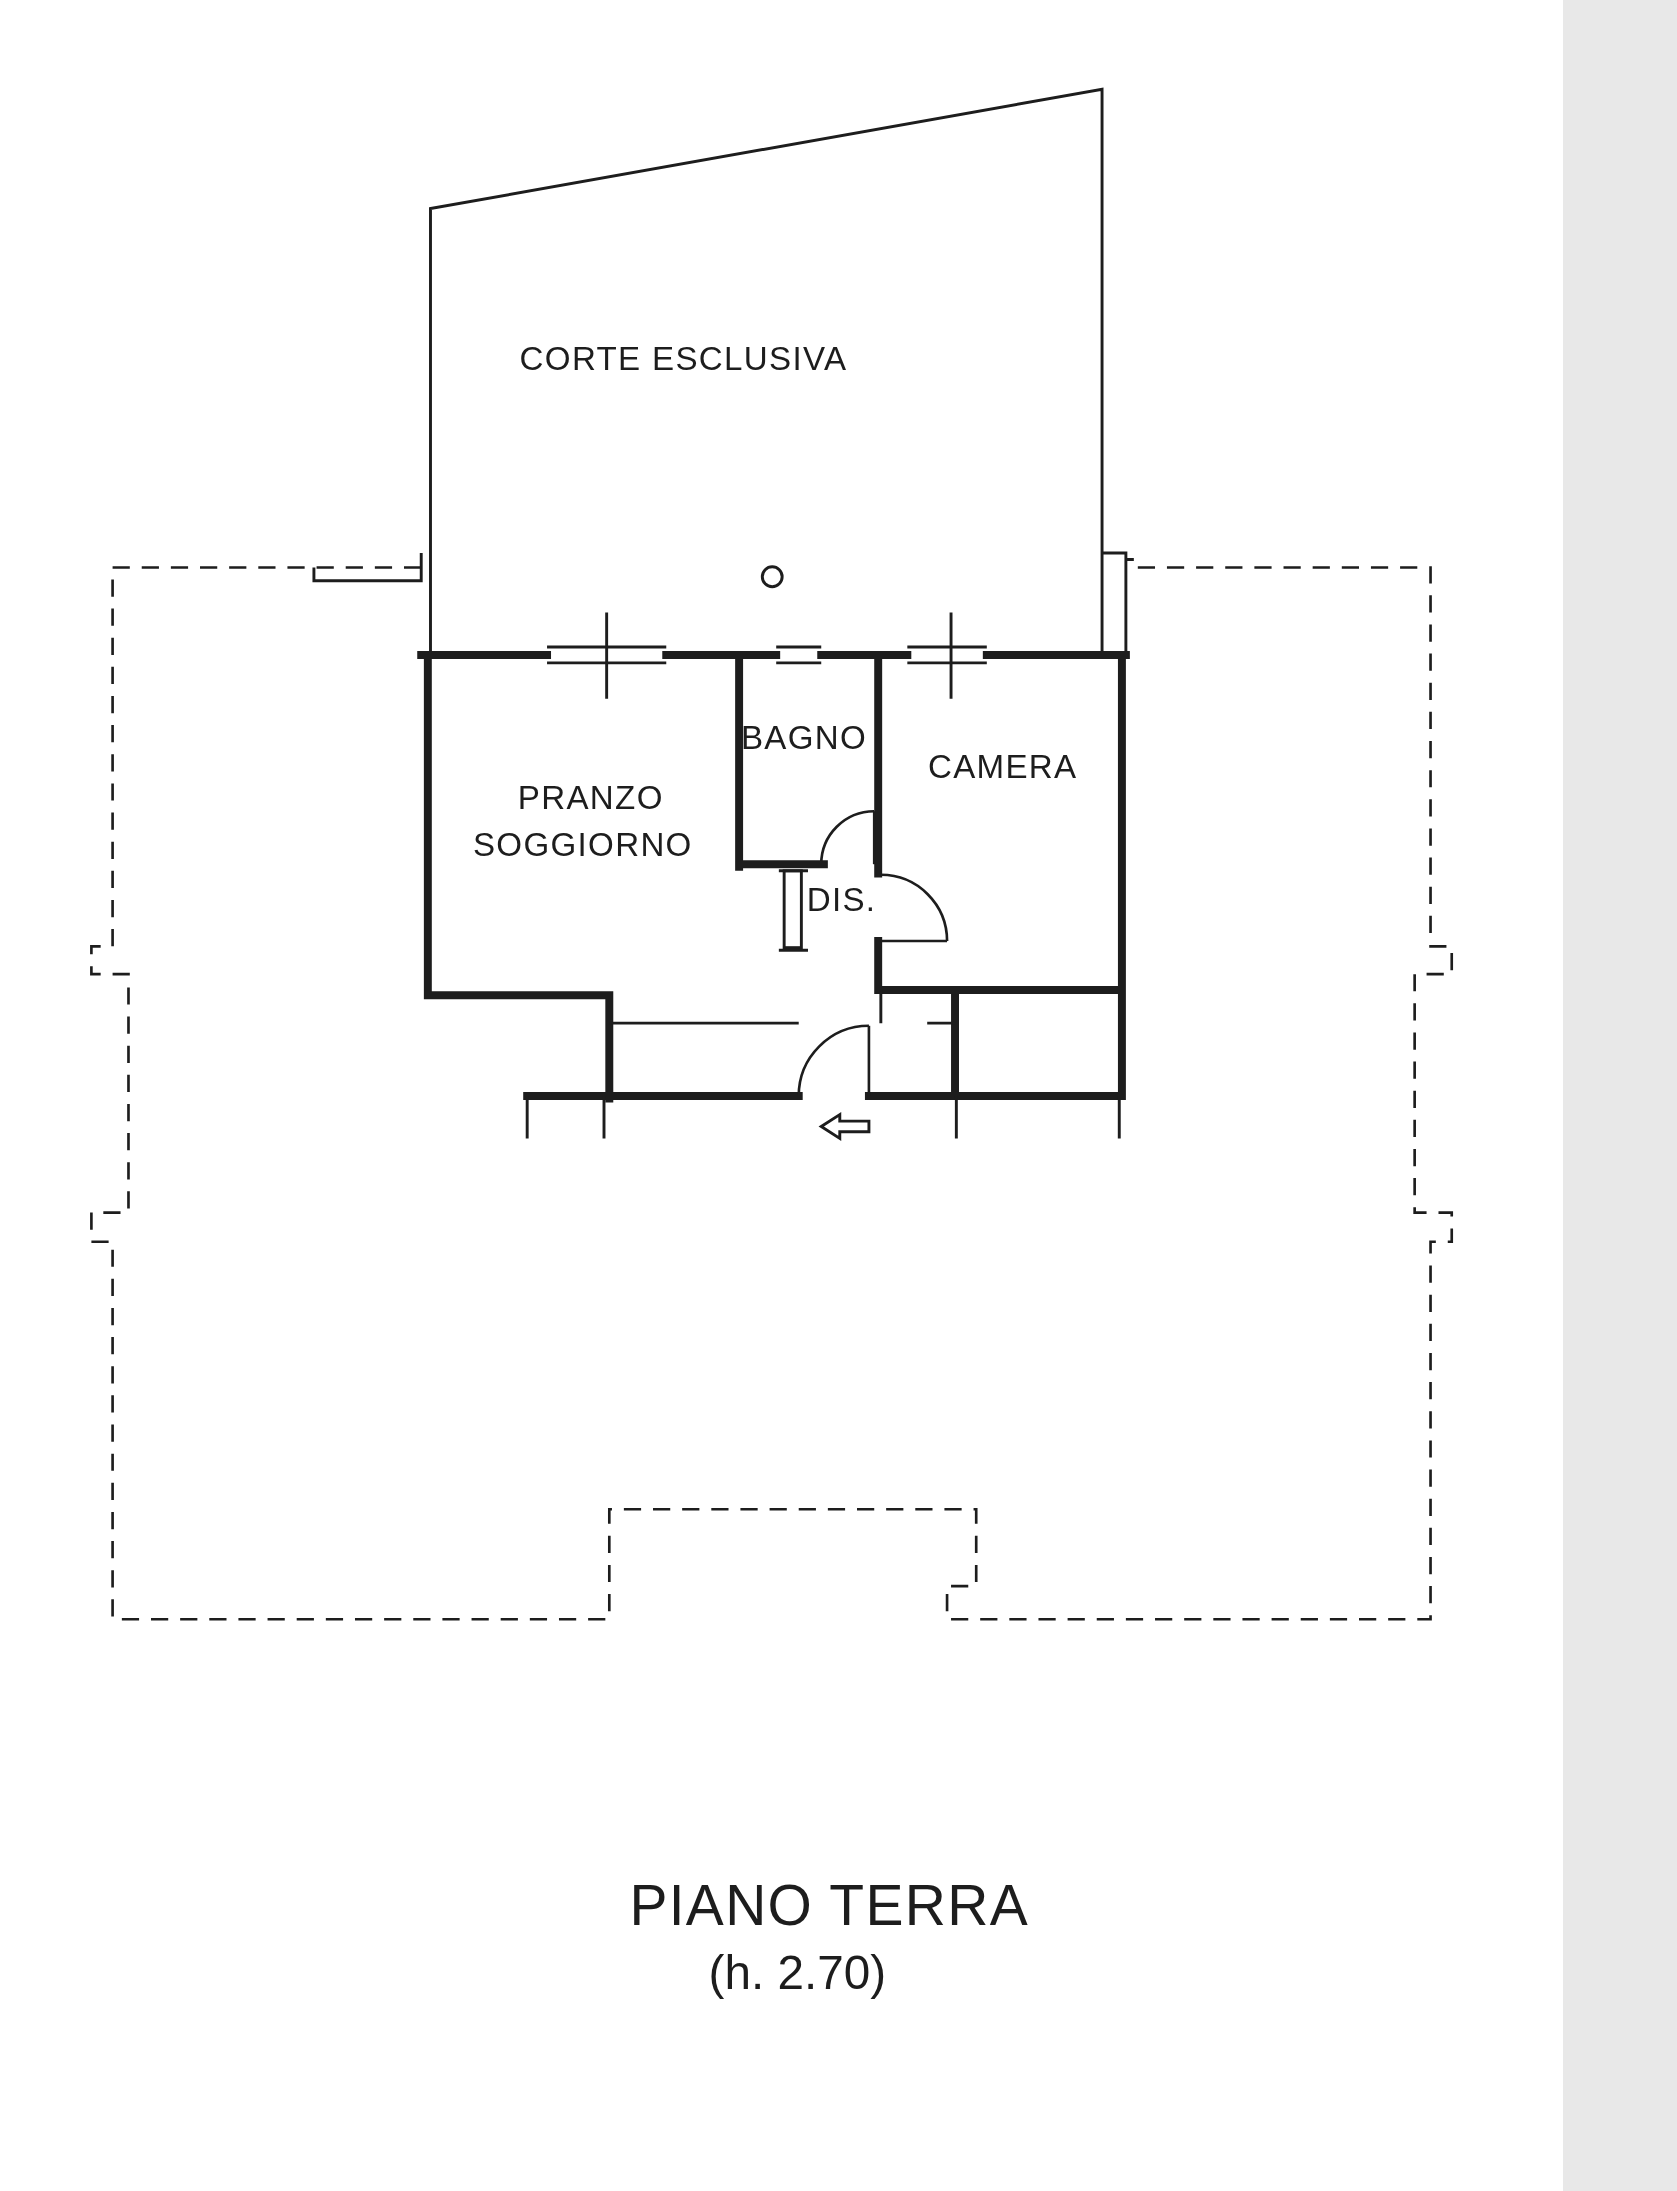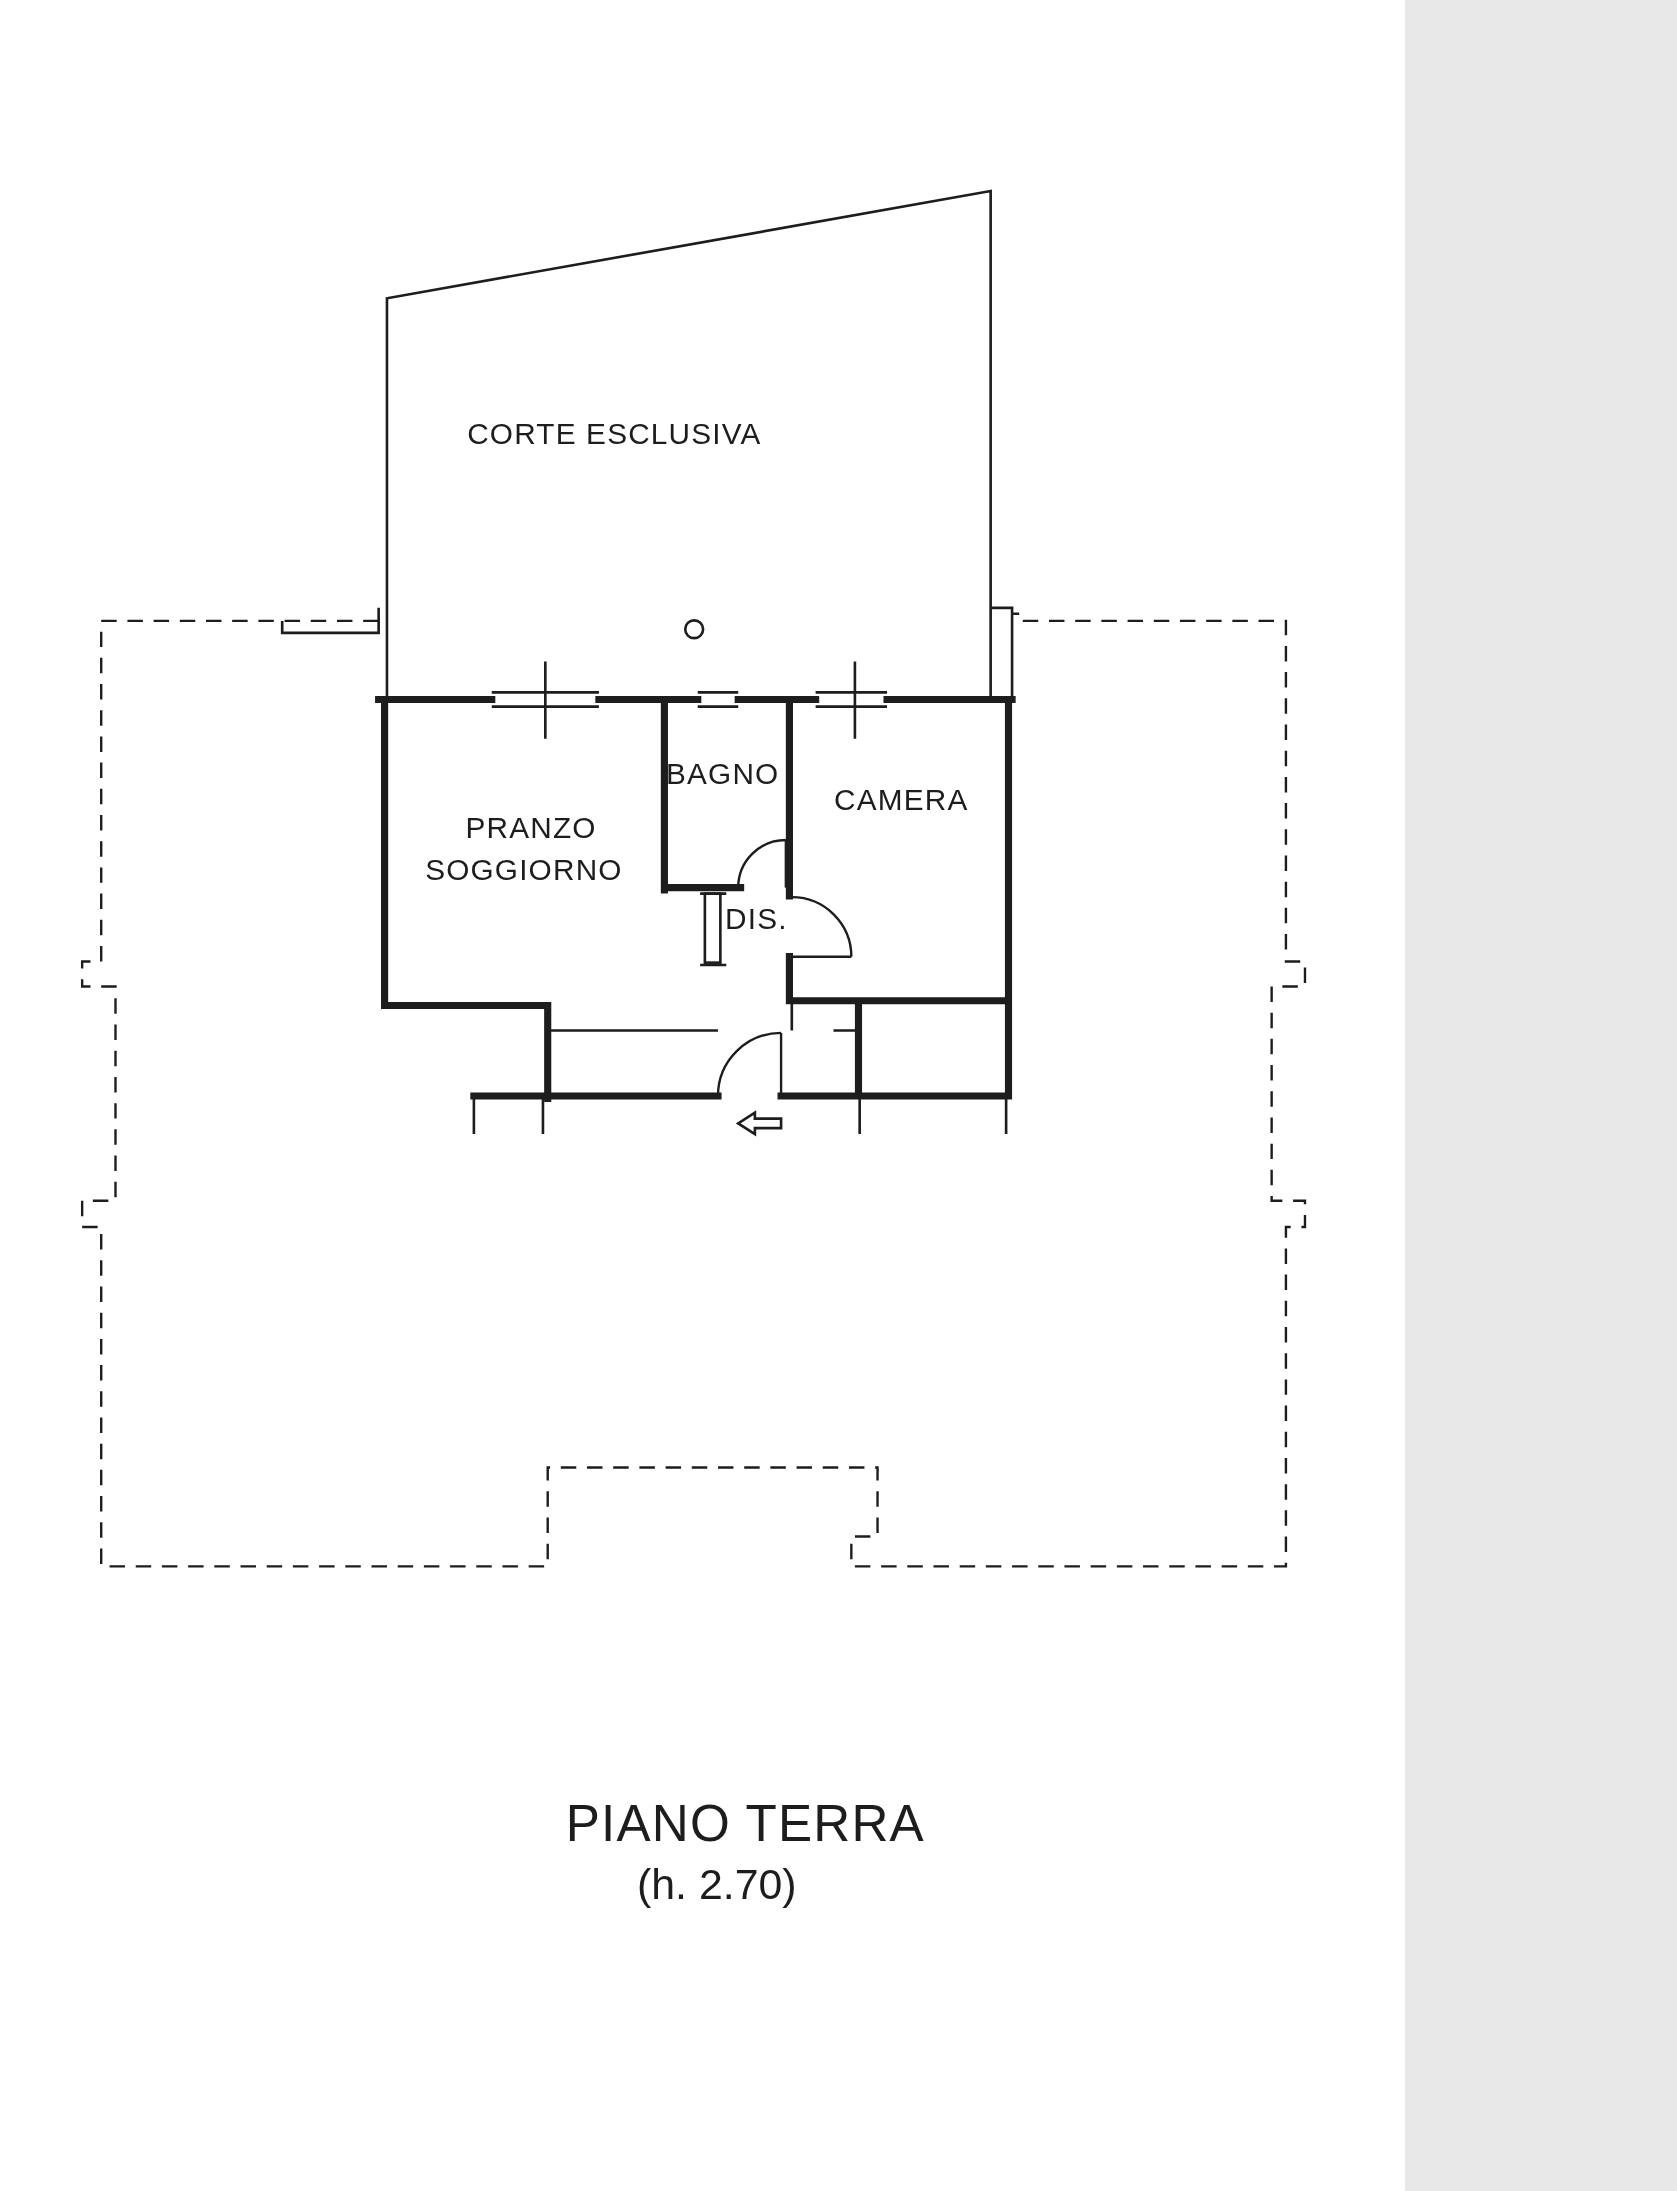--- a/index.html
+++ b/index.html
@@ -5,21 +5,21 @@
   :root {
     --line: #1d1d1d;
     --background: #ffffff;
   }
   * { margin: 0; padding: 0; box-sizing: border-box; }
   body {
     background: #e8e8e8;
     font-family: "Liberation Sans", sans-serif;
   }
   .page {
-    width: 1405px;
+    width: 1563px;
     height: 2192px;
     background: var(--background);
     position: relative;
     overflow: hidden;
   }
   svg { display: block; width: 100%; height: 100%; color: var(--line); }
 
   .wall-thick {
     fill: none;
     stroke: currentColor;

